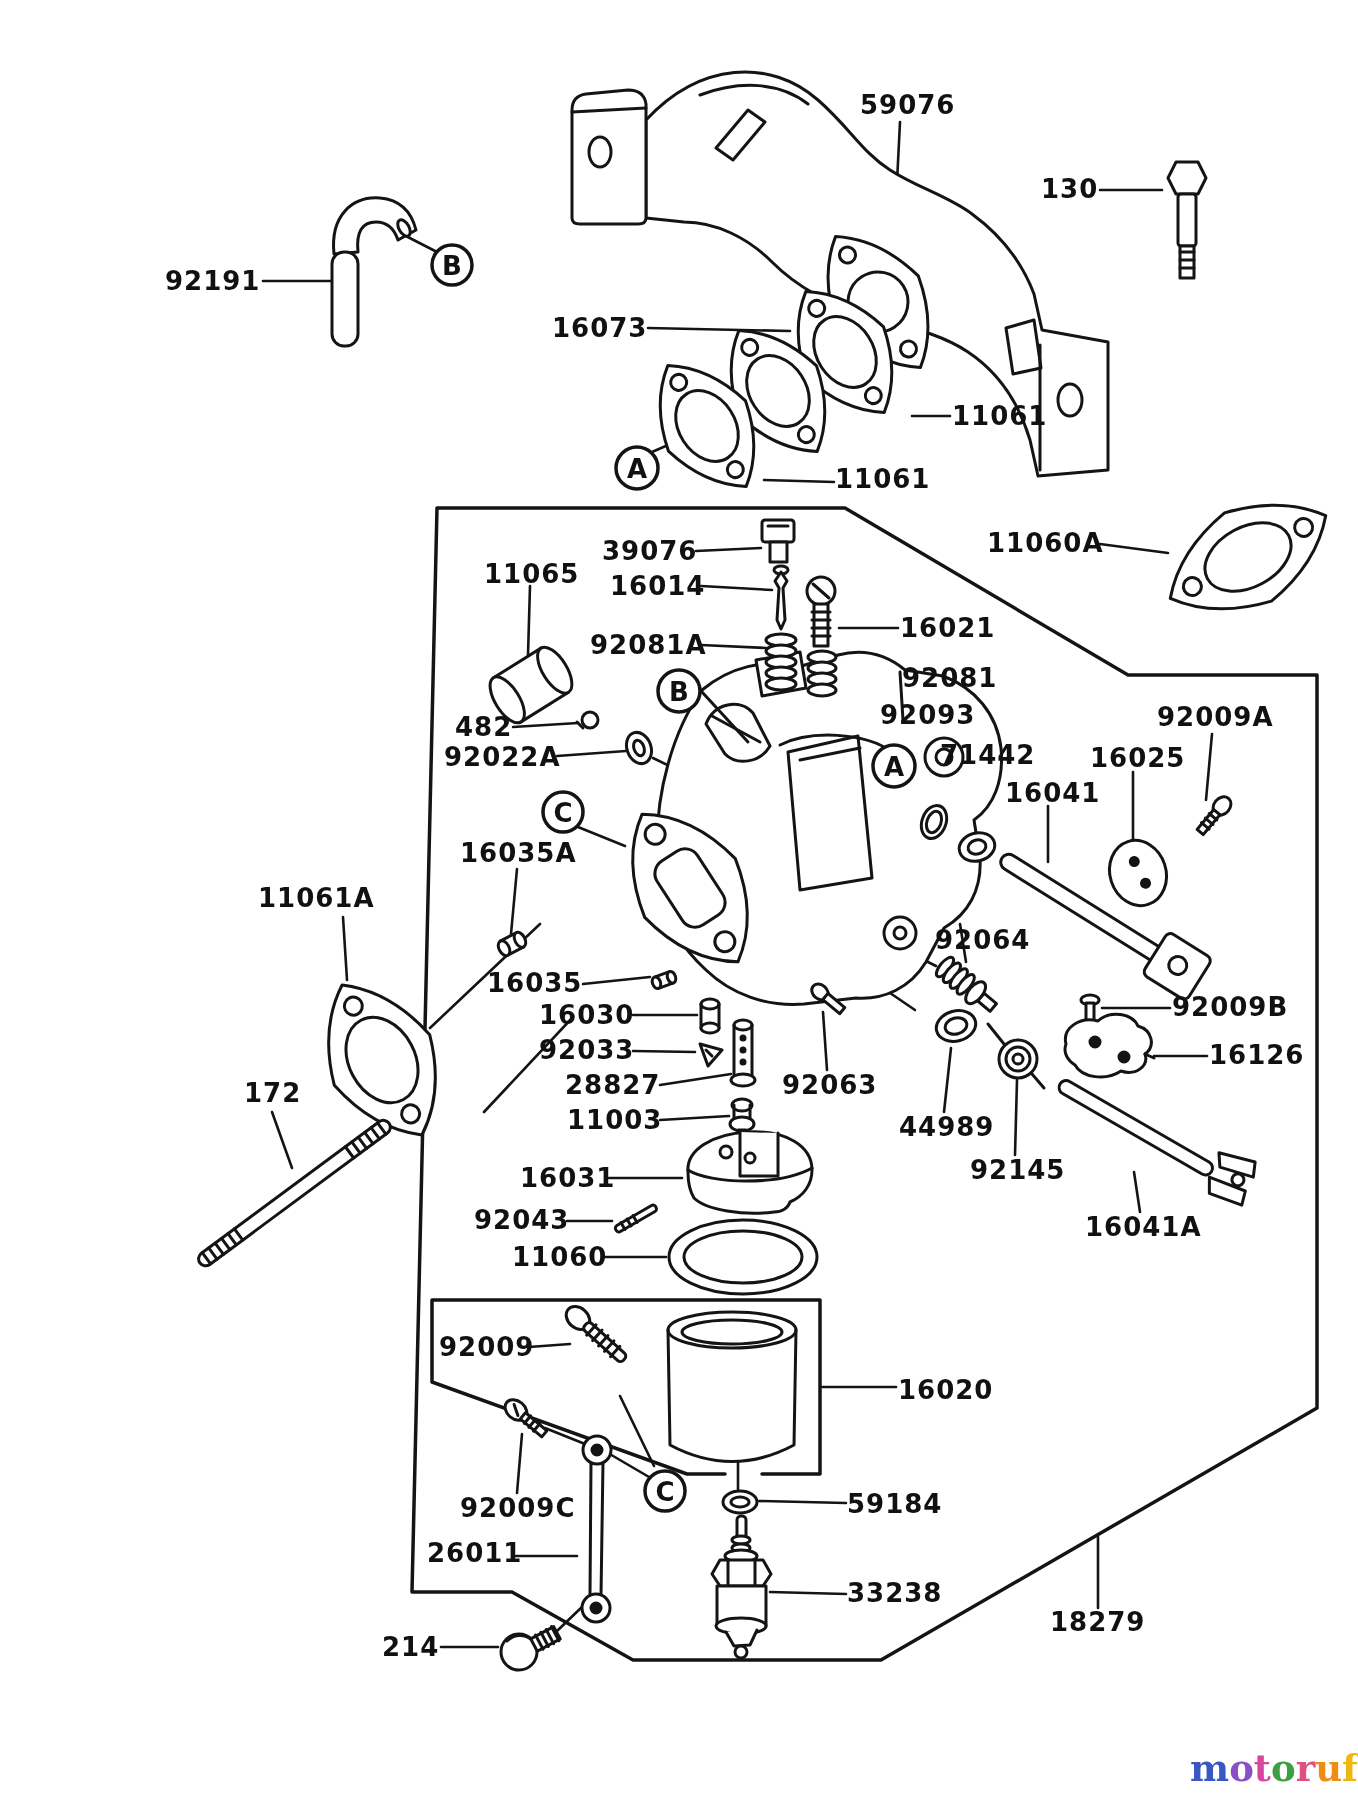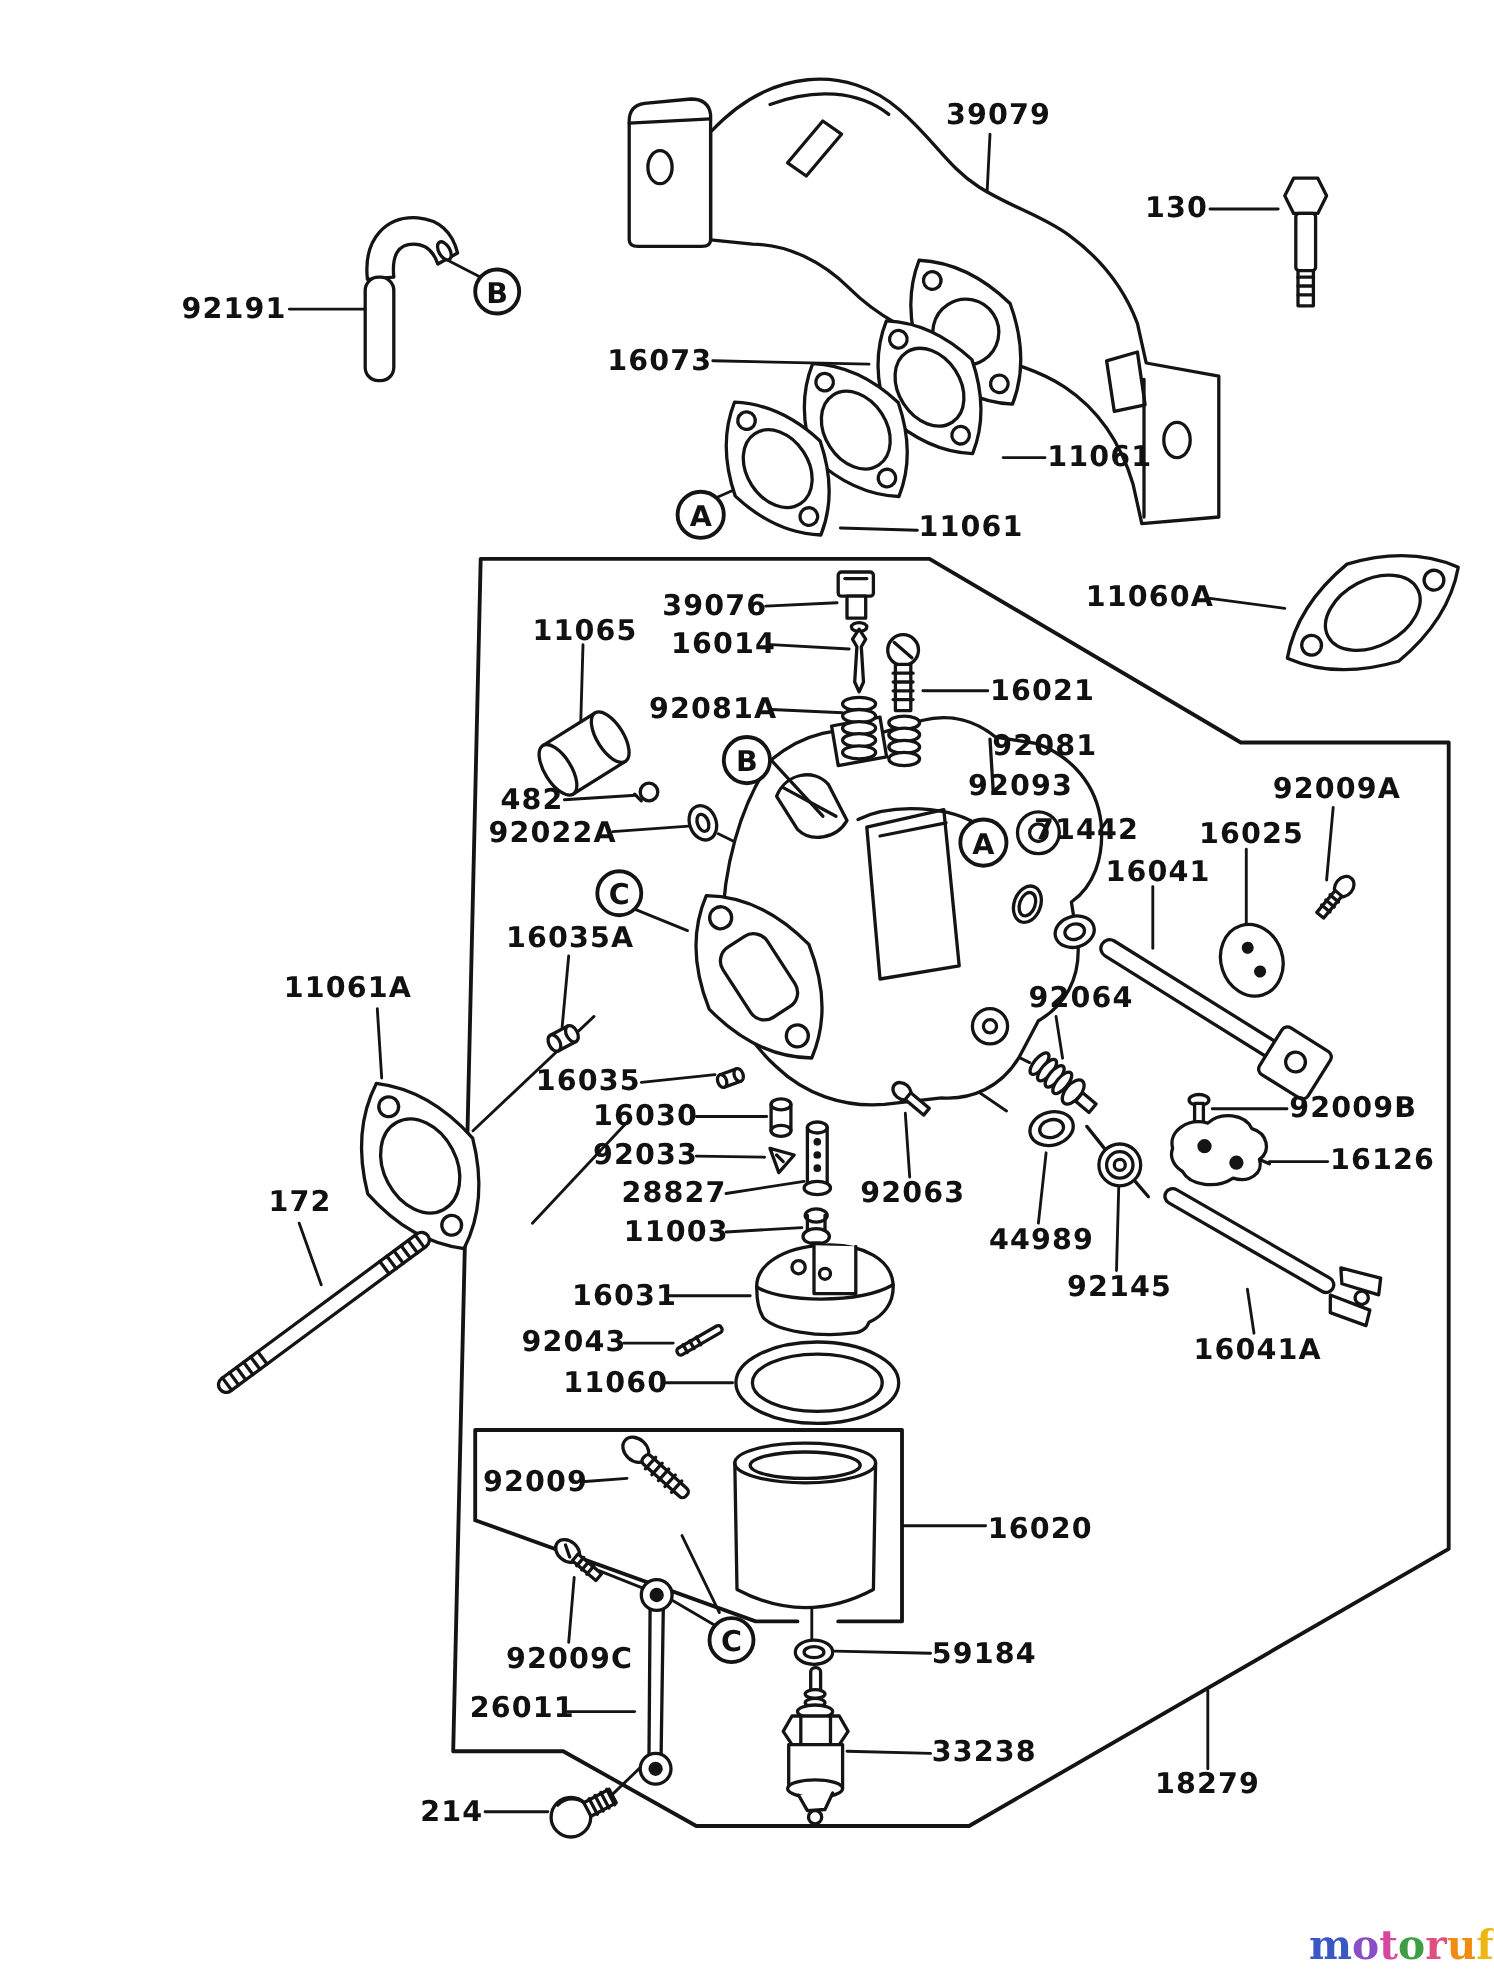--- a/index.html
+++ b/index.html
@@ -452,21 +452,21 @@
   <g font-family="DejaVu Sans, sans-serif" font-size="26" font-weight="bold" fill="#111" text-anchor="middle">
     <text x="452" y="275">B</text>
     <text x="637" y="478">A</text>
     <text x="679" y="701">B</text>
     <text x="894" y="776">A</text>
     <text x="563" y="822">C</text>
     <text x="665" y="1501">C</text>
   </g>
 </svg>
 
-<div class="plabel" style="left:860px;top:92px">39079</div>
+<div class="plabel" style="left:860px;top:92px">59076</div>
 <div class="plabel" style="left:1041px;top:176px">130</div>
 <div class="plabel" style="left:165px;top:268px">92191</div>
 <div class="plabel" style="left:552px;top:315px">16073</div>
 <div class="plabel" style="left:952px;top:403px">11061</div>
 <div class="plabel" style="left:835px;top:466px">11061</div>
 <div class="plabel" style="left:987px;top:530px">11060A</div>
 <div class="plabel" style="left:602px;top:538px">39076</div>
 <div class="plabel" style="left:610px;top:573px">16014</div>
 <div class="plabel" style="left:590px;top:632px">92081A</div>
 <div class="plabel" style="left:484px;top:561px">11065</div>
@@ -481,21 +481,21 @@
 <div class="plabel" style="left:1157px;top:704px">92009A</div>
 <div class="plabel" style="left:460px;top:840px">16035A</div>
 <div class="plabel" style="left:258px;top:885px">11061A</div>
 <div class="plabel" style="left:487px;top:970px">16035</div>
 <div class="plabel" style="left:539px;top:1002px">16030</div>
 <div class="plabel" style="left:539px;top:1037px">92033</div>
 <div class="plabel" style="left:565px;top:1072px">28827</div>
 <div class="plabel" style="left:567px;top:1107px">11003</div>
 <div class="plabel" style="left:244px;top:1080px">172</div>
 <div class="plabel" style="left:782px;top:1072px">92063</div>
-<div class="plabel" style="left:935px;top:894px">92064</div>
+<div class="plabel" style="left:935px;top:927px">92064</div>
 <div class="plabel" style="left:1172px;top:994px">92009B</div>
 <div class="plabel" style="left:1209px;top:1042px">16126</div>
 <div class="plabel" style="left:899px;top:1114px">44989</div>
 <div class="plabel" style="left:970px;top:1157px">92145</div>
 <div class="plabel" style="left:1085px;top:1214px">16041A</div>
 <div class="plabel" style="left:520px;top:1165px">16031</div>
 <div class="plabel" style="left:474px;top:1207px">92043</div>
 <div class="plabel" style="left:512px;top:1244px">11060</div>
 <div class="plabel" style="left:439px;top:1334px">92009</div>
 <div class="plabel" style="left:898px;top:1377px">16020</div>

